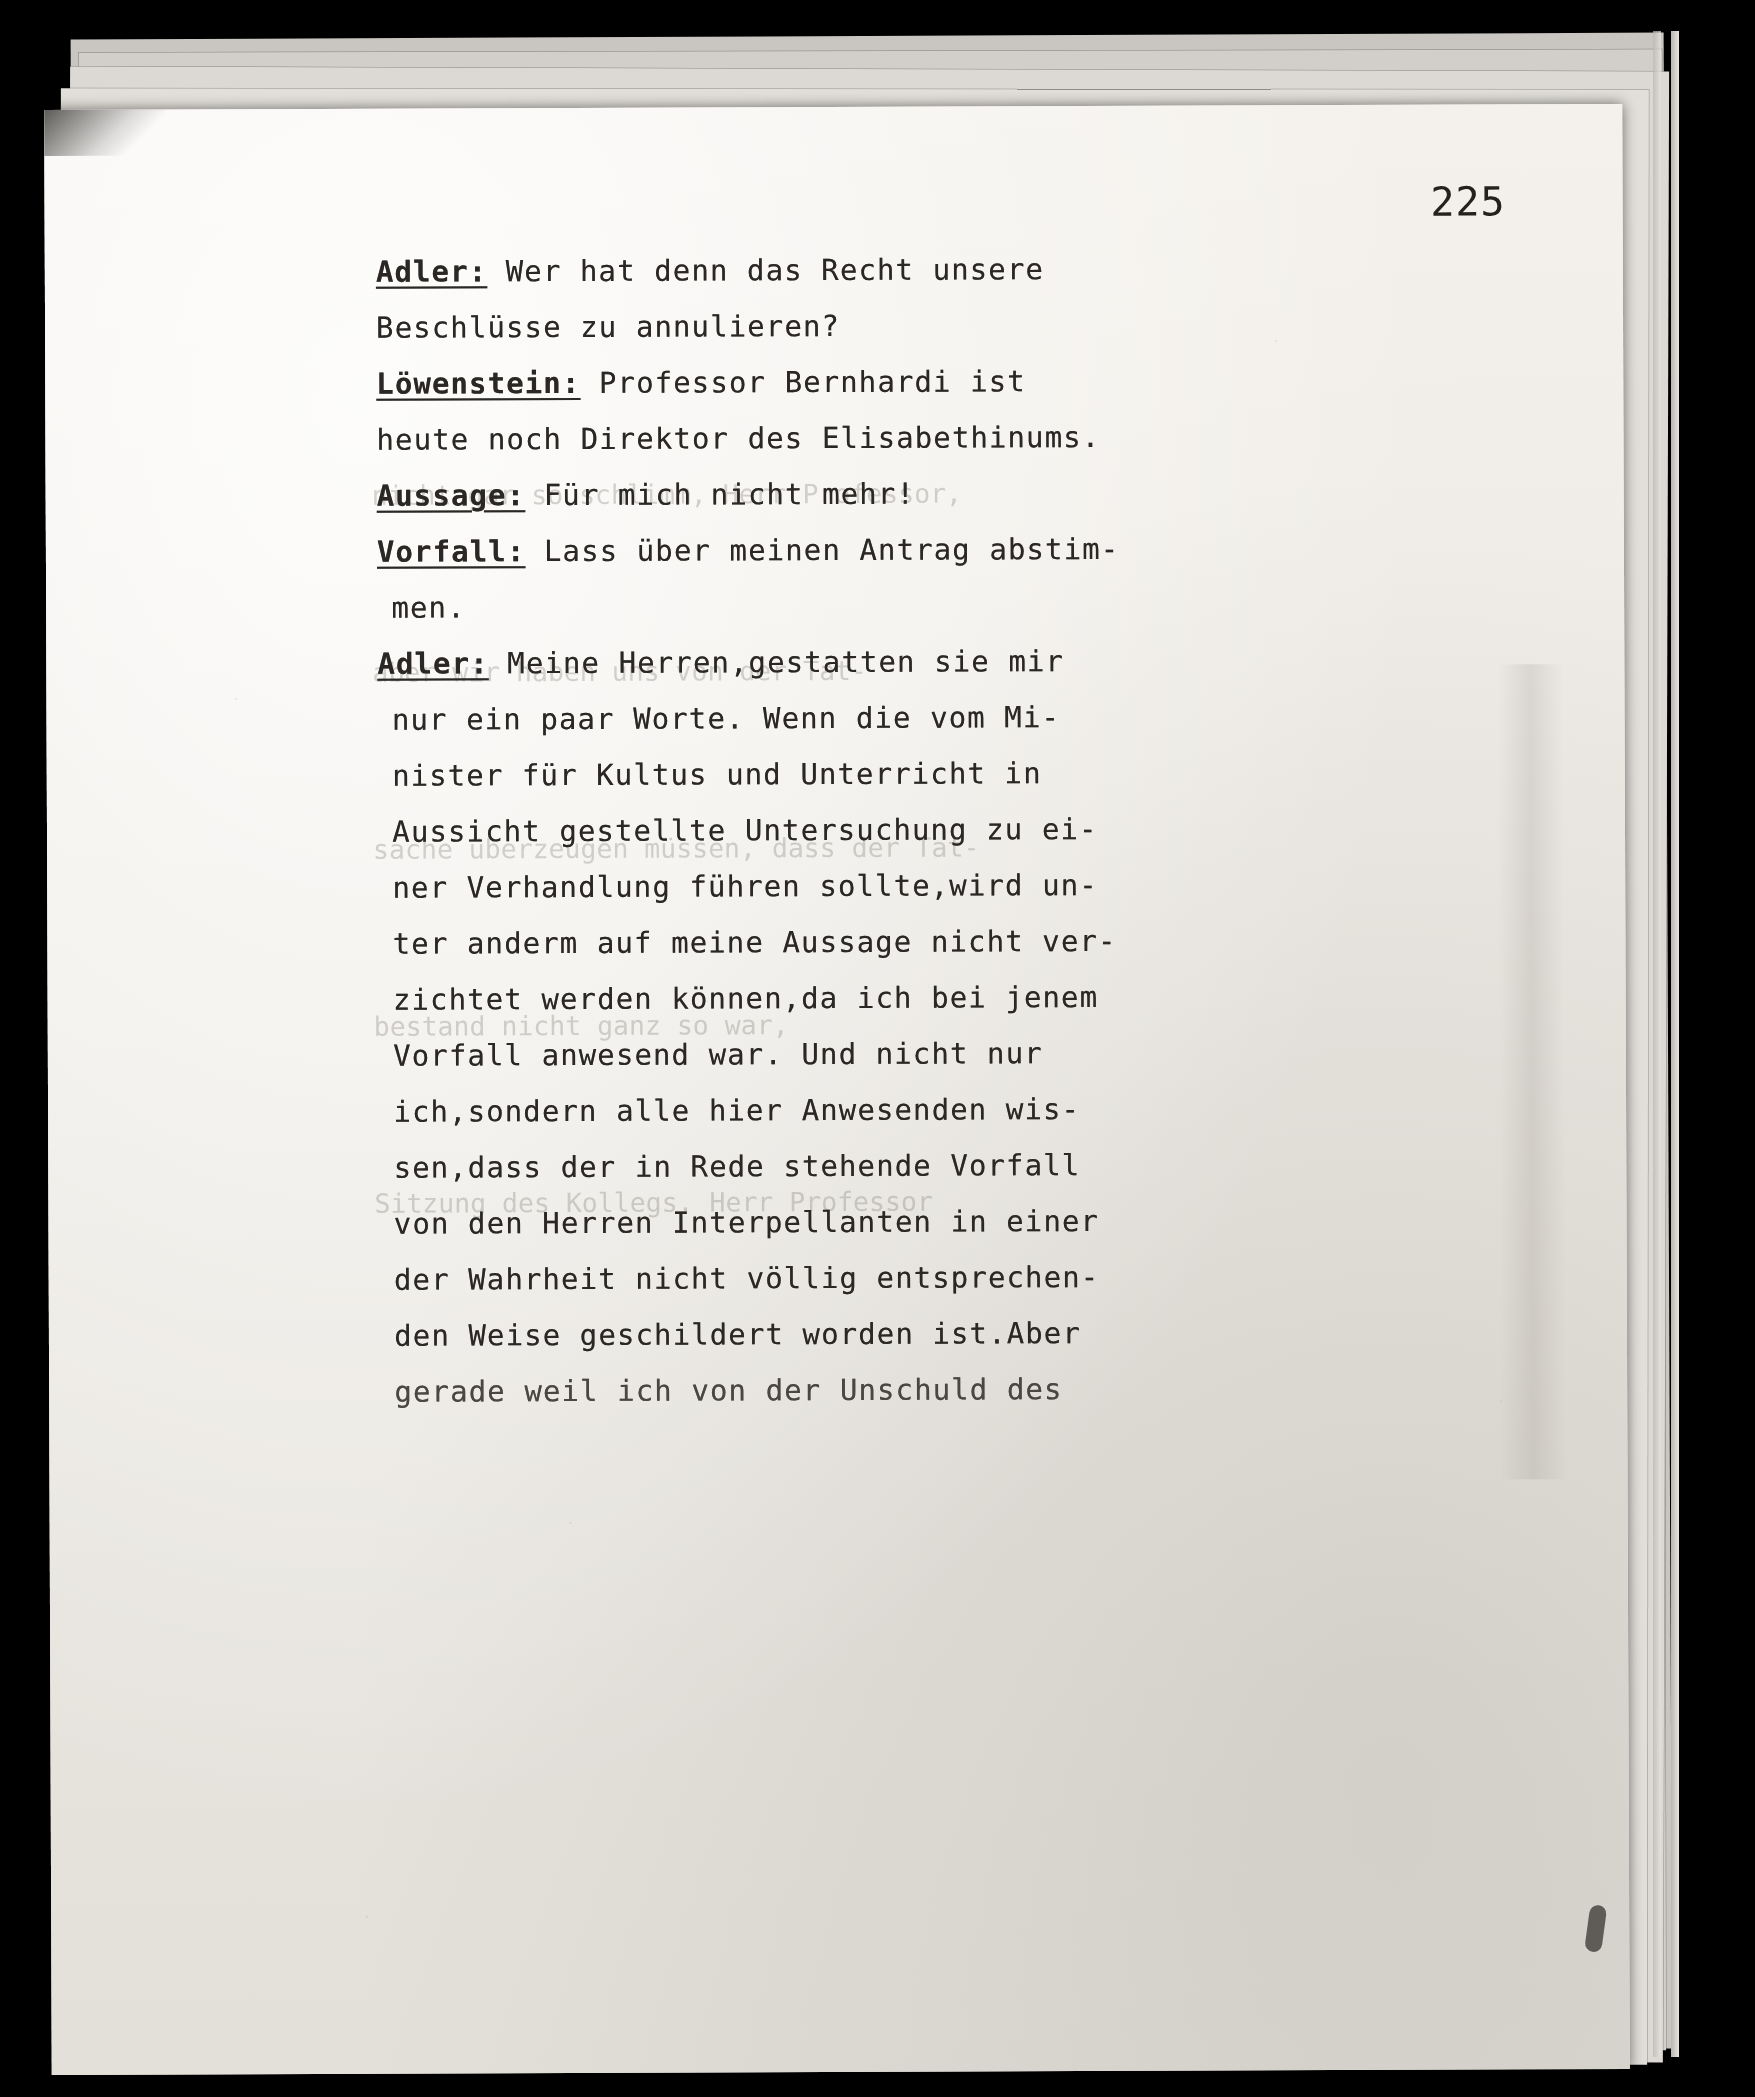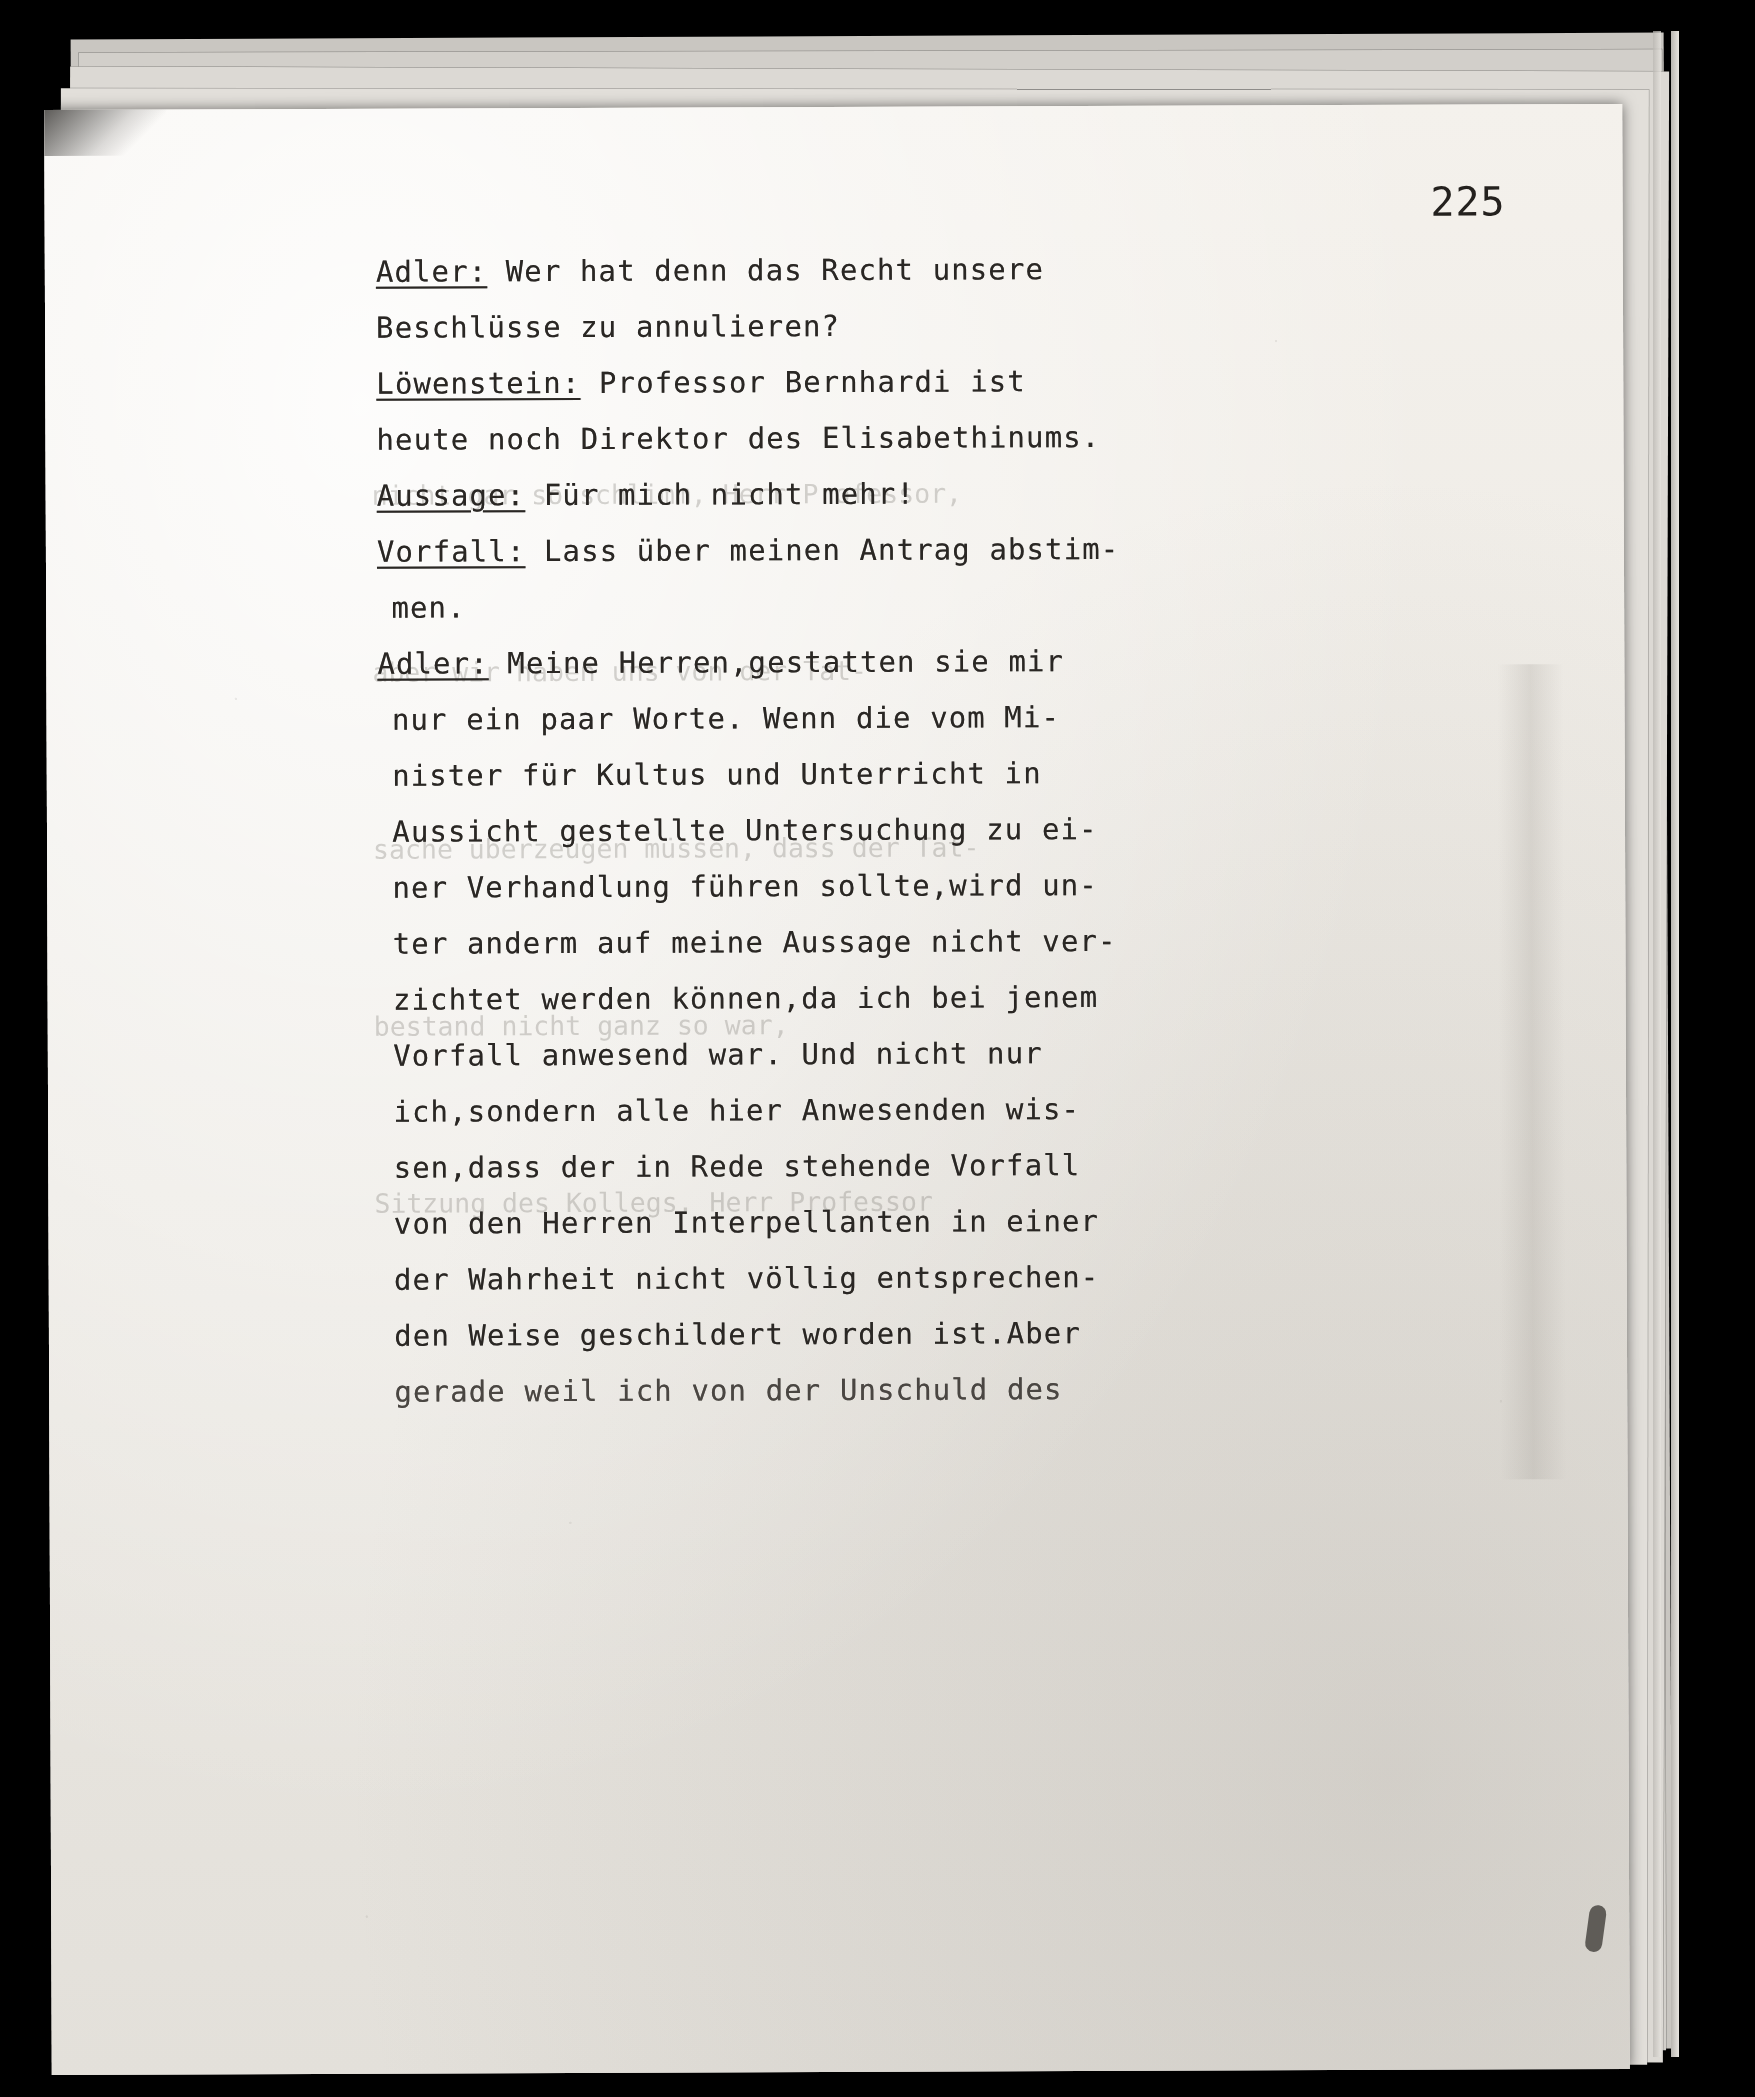--- a/index.html
+++ b/index.html
@@ -101,20 +101,21 @@
     text-shadow: 0 0 0.5px rgba(40,38,34,0.55);
   }
   .line.faint { color: #4a4642; }
   .indent-0 { margin-left: 0; }
   .indent-1 { margin-left: 14.3px; }
 
   .speaker {
     text-decoration: underline;
     text-underline-offset: 5.1px;
     text-decoration-thickness: 1.5px;
+    font-weight: bold;
   }
 
   
   .ghost {
     position: absolute;
     left: 326px;
     top: 239px;
     width: 1171px;
     font-size: 26.5px;
     line-height: 59px;

